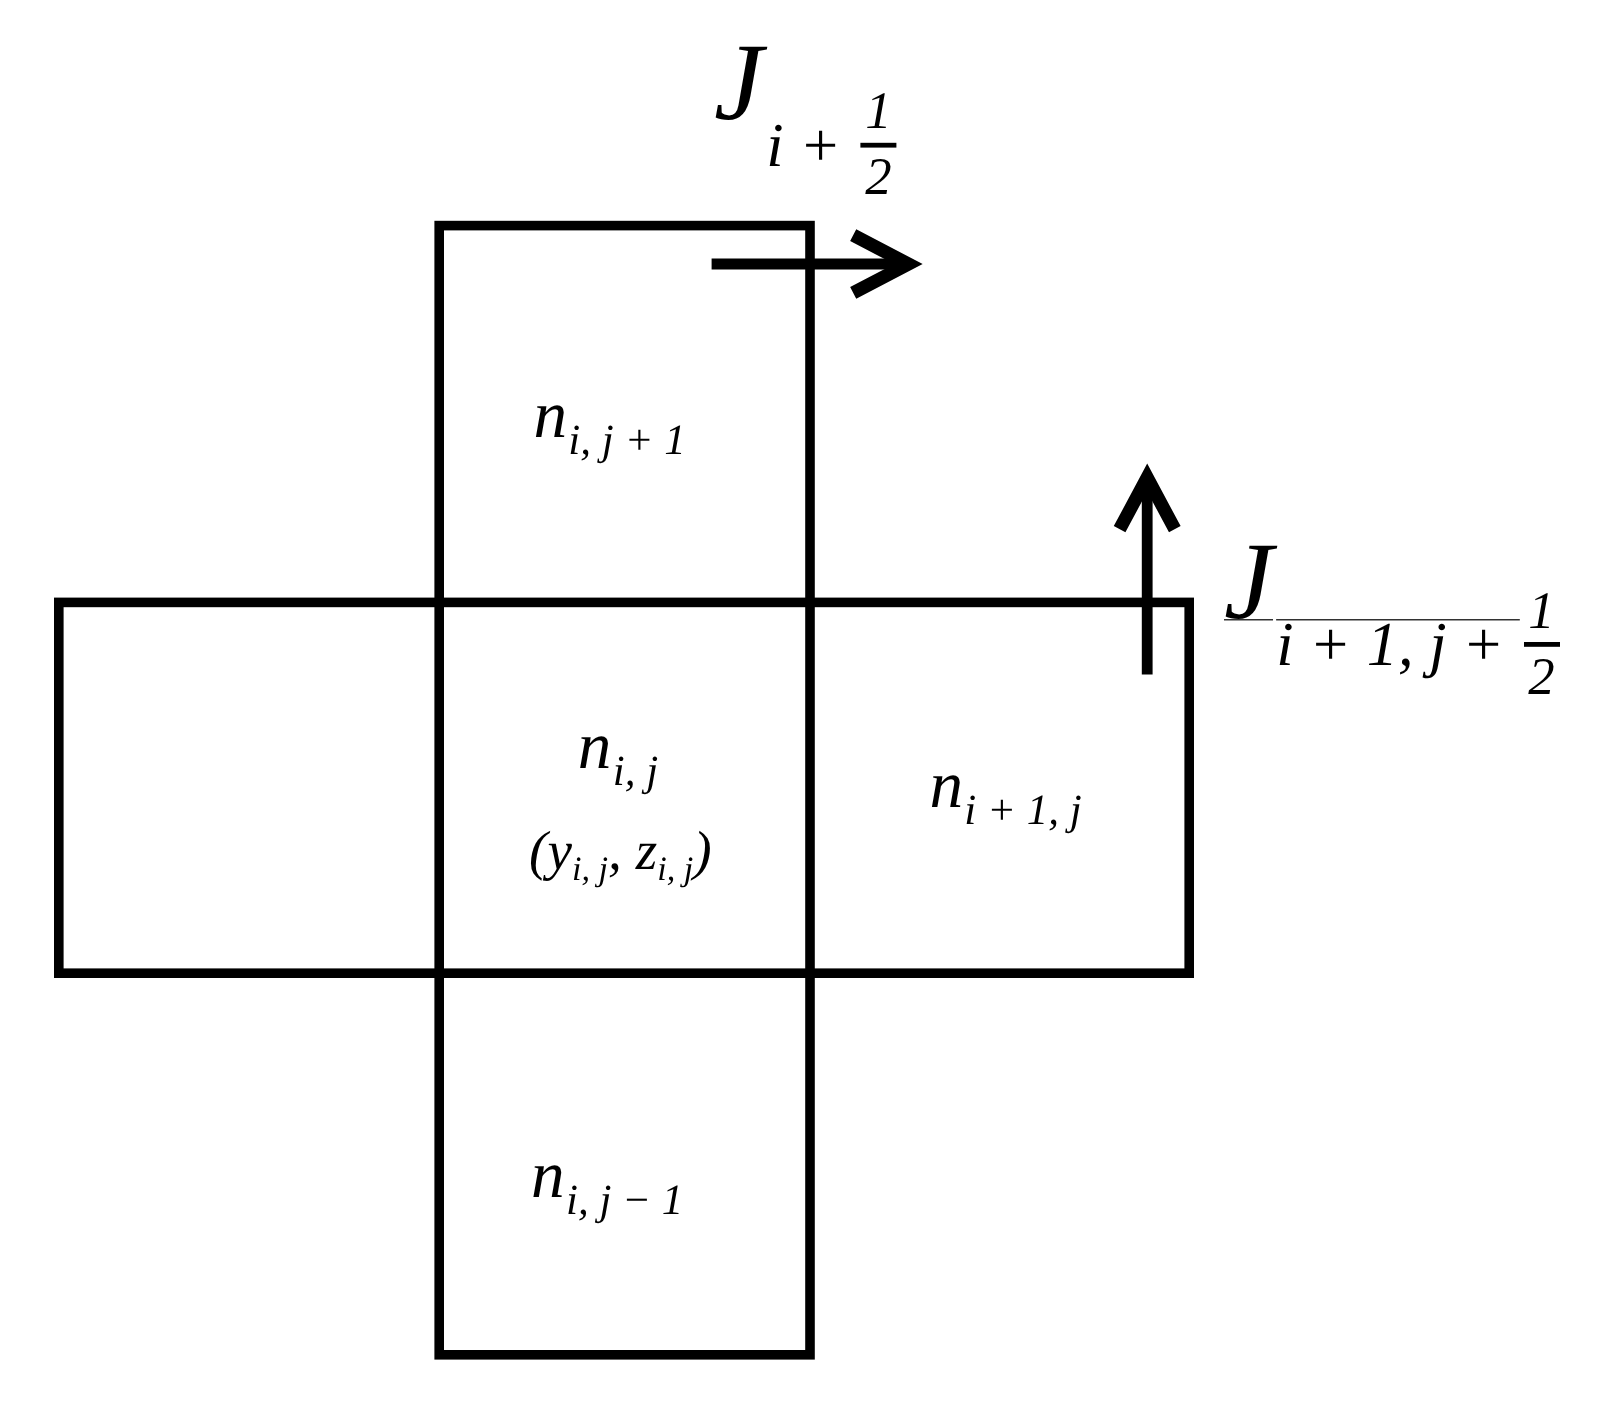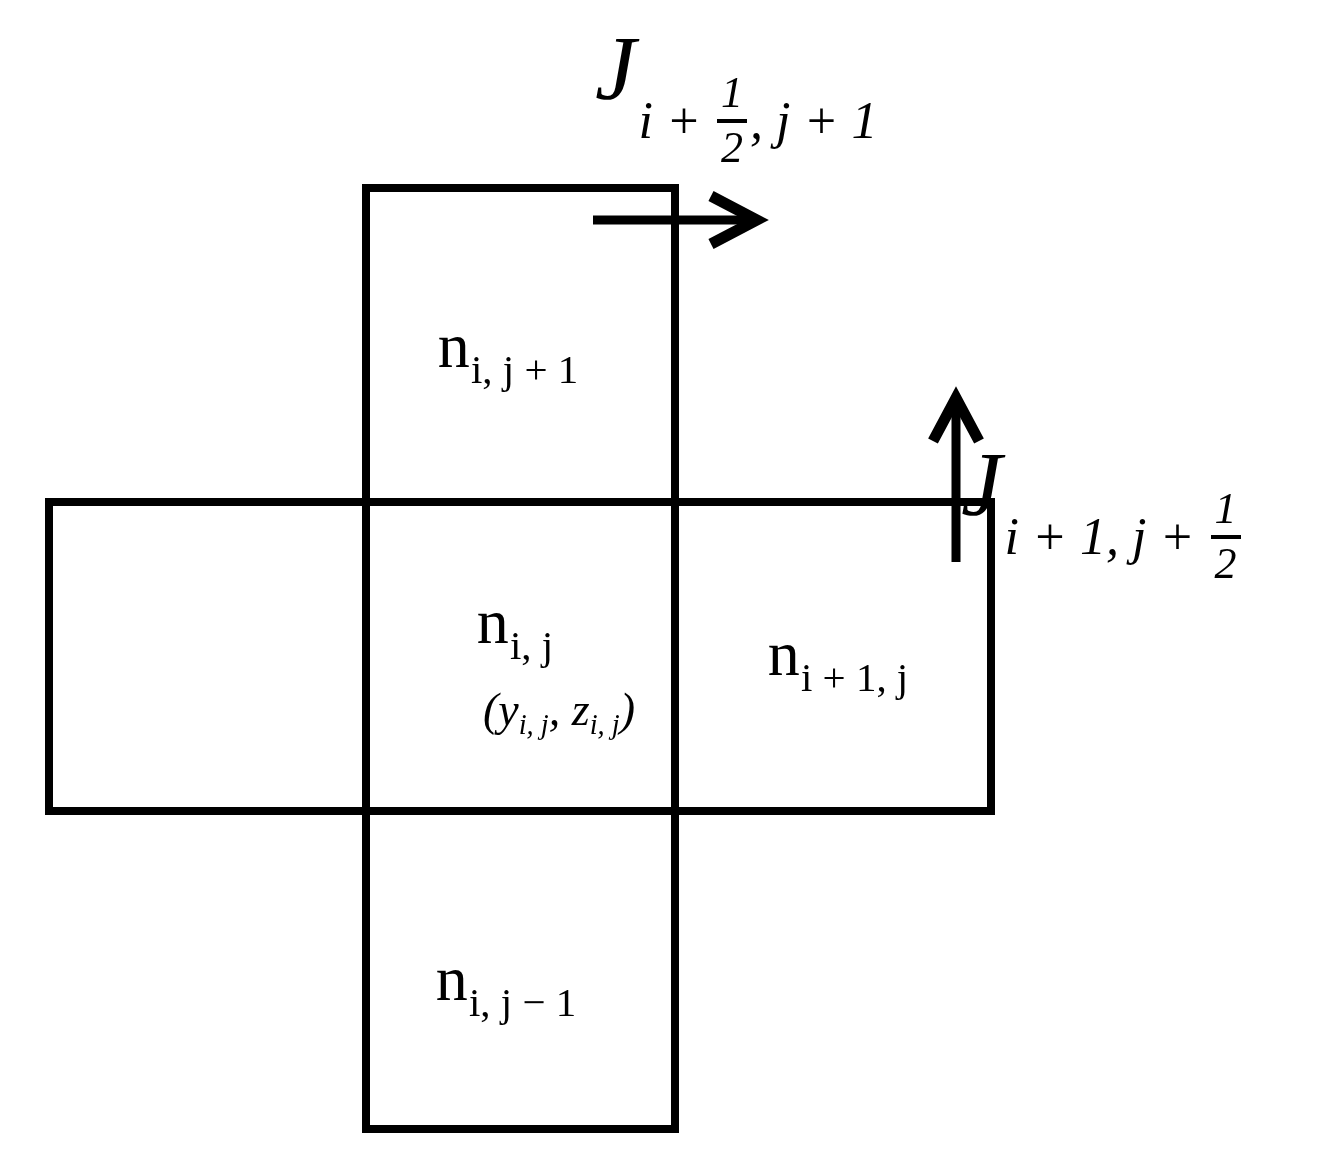--- a/index.html
+++ b/index.html
@@ -18,22 +18,23 @@
     box-sizing:border-box;
   }
   .rect-vertical{left:362px;top:184px;width:317px;height:949px;}
   .rect-horizontal{left:45px;top:498px;width:950px;height:317px;}
   .arrow-layer{position:absolute;left:0;top:0;pointer-events:none;}
 
   
   .cell-label{
     position:absolute;
     transform:translate(-50%,-50%);
+    font-style:italic;
     white-space:nowrap;
-    font-size:64px;
+    font-size:56px;
     line-height:1;
   }
   .cell-label .sub{
     font-size:0.64em;
     vertical-align:-0.40em;
     margin-left:0.03em;
   }
 
   
   .coord-label{
@@ -95,33 +96,33 @@
 
   <div class="cell-label" style="left:508px;top:352px;">
     <span>n</span><span class="sub">i, j + 1</span>
   </div>
 
 
   <div class="cell-label" style="left:515px;top:628px;text-align:right;">
     <span>n</span><span class="sub">i, j</span>
   </div>
 
-  <div class="coord-label" style="left:517px;top:713px;margin-left:42px;">
+  <div class="coord-label" style="left:517px;top:713px;">
     <span>(y</span><span class="sub">i, j</span><span>, z</span><span class="sub">i, j</span><span>)</span>
   </div>
 
   <div class="cell-label" style="left:838px;top:660px;">
     <span>n</span><span class="sub">i + 1, j</span>
   </div>
 
   <div class="cell-label" style="left:506px;top:985px;text-align:right;">
     <span>n</span><span class="sub">i, j − 1</span>
   </div>
 
   <div class="flux-label" style="left:595px;top:22px;font-style:italic;">
-    <span class="base">J</span><span class="fsub"><span>i + </span><span class="frac"><span class="num">1</span><span class="den">2</span></span><span>, j + 1</span></span>
+    <span class="base">J</span><span class="fsub"><span>i + </span><span class="frac"><span class="num">1</span><span class="den">2</span></span></span>
   </div>
 
-  <div class="flux-label" style="left:961px;top:438px;">
+  <div class="flux-label" style="left:1020px;top:438px;text-decoration:underline;">
     <span class="base">J</span><span class="fsub"><span>i + 1, j + </span><span class="frac"><span class="num">1</span><span class="den">2</span></span><span></span></span>
   </div>
 
 </div>
 
 </body></html>

